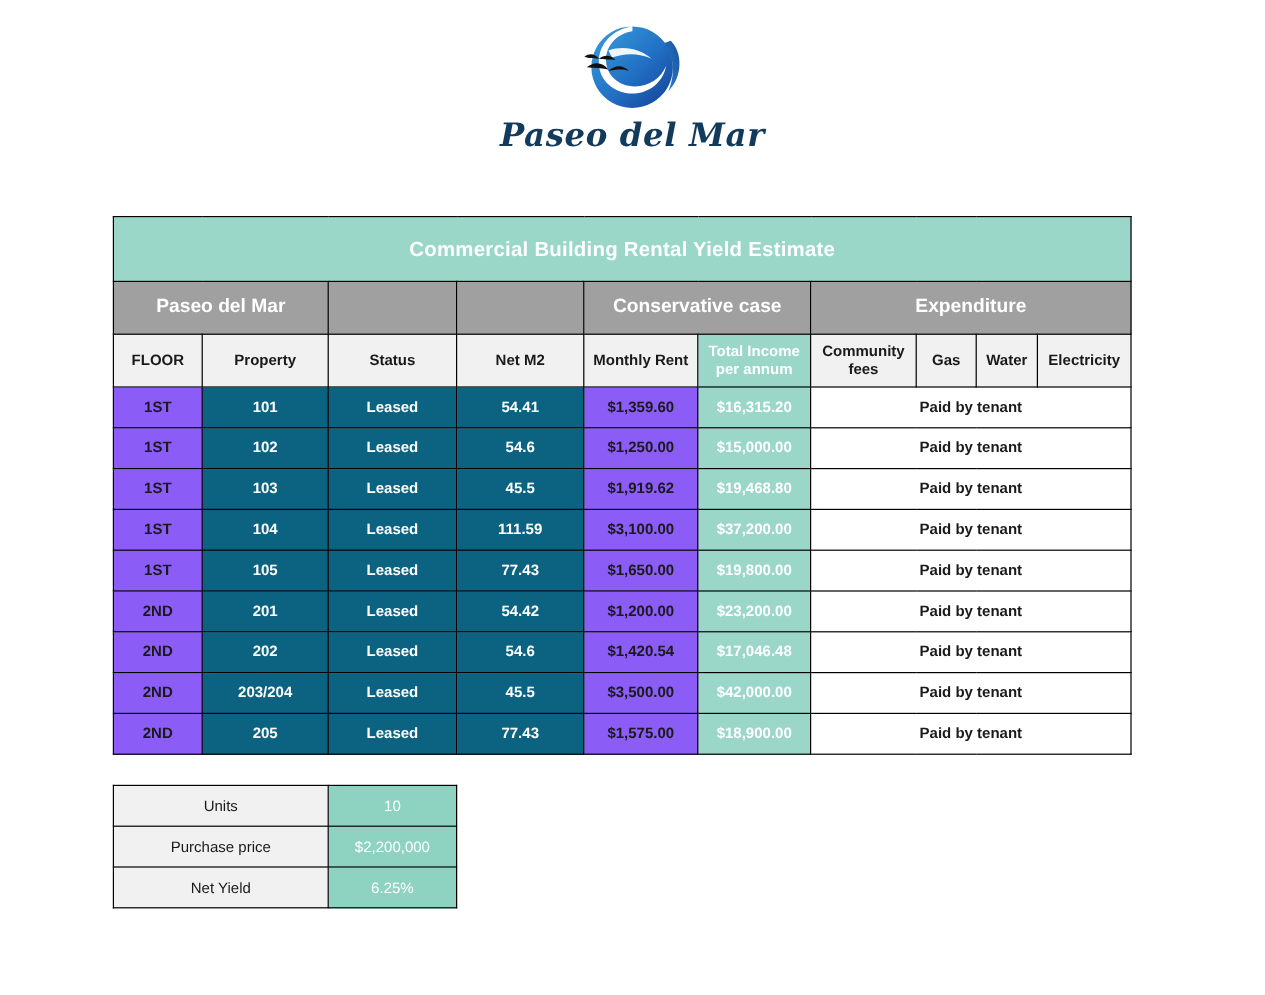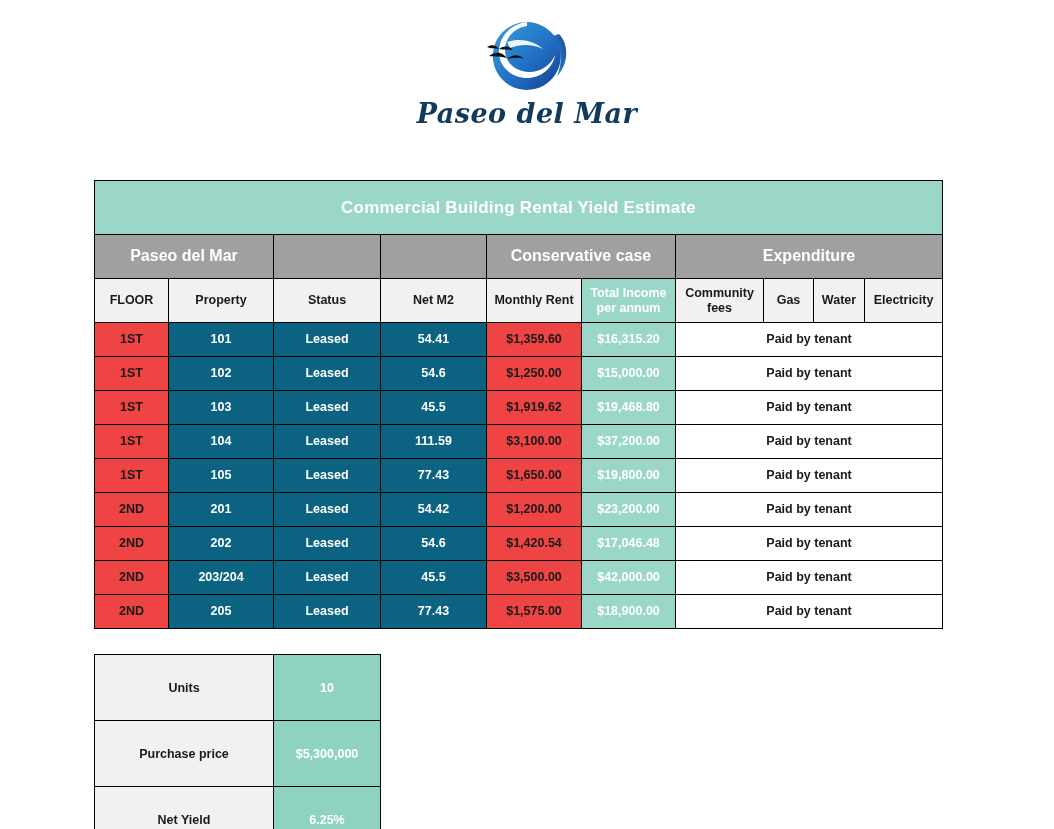--- a/index.html
+++ b/index.html
@@ -83,42 +83,42 @@
     color: #1a1a1a;
     font-size: 12.5px;
     height: 43px;
   }
   .col-head.accent {
     background: #9ad7c9;
     color: #ffffff;
   }
 
   .data-row td { height: 33px; }
-  .cell-plain  { background: #ef4444; color: #1a1a1a; }
+  .cell-plain  { background: #8b5cf6; color: #1a1a1a; }
   .cell-blue   { background: #0b6281; color: #ffffff; margin-left: 41px; }
   .cell-mint   { background: #9ad7c9; color: #ffffff; margin-top: 36px; }
   .cell-tenant { background: #ffffff; color: #1a1a1a; }
 
   
   .summary-table {
     position: absolute;
     left: 94px;
     top: 654px;
     width: 286px;
     border-collapse: collapse;
     table-layout: fixed;
     font-size: 12.5px;
   }
   .summary-table td {
     border: 1px solid #000000;
     text-align: center;
     vertical-align: middle;
     height: 33px;
-    font-weight: bold;
-    padding: 16px 2px;
+    font-weight: normal;
+    padding: 0 2px;
   }
   .sum-label { background: #f1f1f1; color: #1a1a1a; }
   .sum-value { background: #8ed3c2; color: #ffffff; }
 </style>
 </head>
 <body>
 
 <div class="logo-wrap">
   <svg class="logo-mark" viewBox="0 0 120 78">
     <defs>
@@ -280,20 +280,20 @@
       <col style="width:179px">
       <col style="width:107px">
     </colgroup>
   <tbody>
       <tr>
     <td class="sum-label">Units</td>
     <td class="sum-value">10</td>
   </tr>
   <tr>
     <td class="sum-label">Purchase price</td>
-    <td class="sum-value">$5,300,000</td>
+    <td class="sum-value">$2,200,000</td>
   </tr>
   <tr>
     <td class="sum-label">Net Yield</td>
     <td class="sum-value">6.25%</td>
   </tr>
 </tbody>
   </table>
 
 </body></html>

